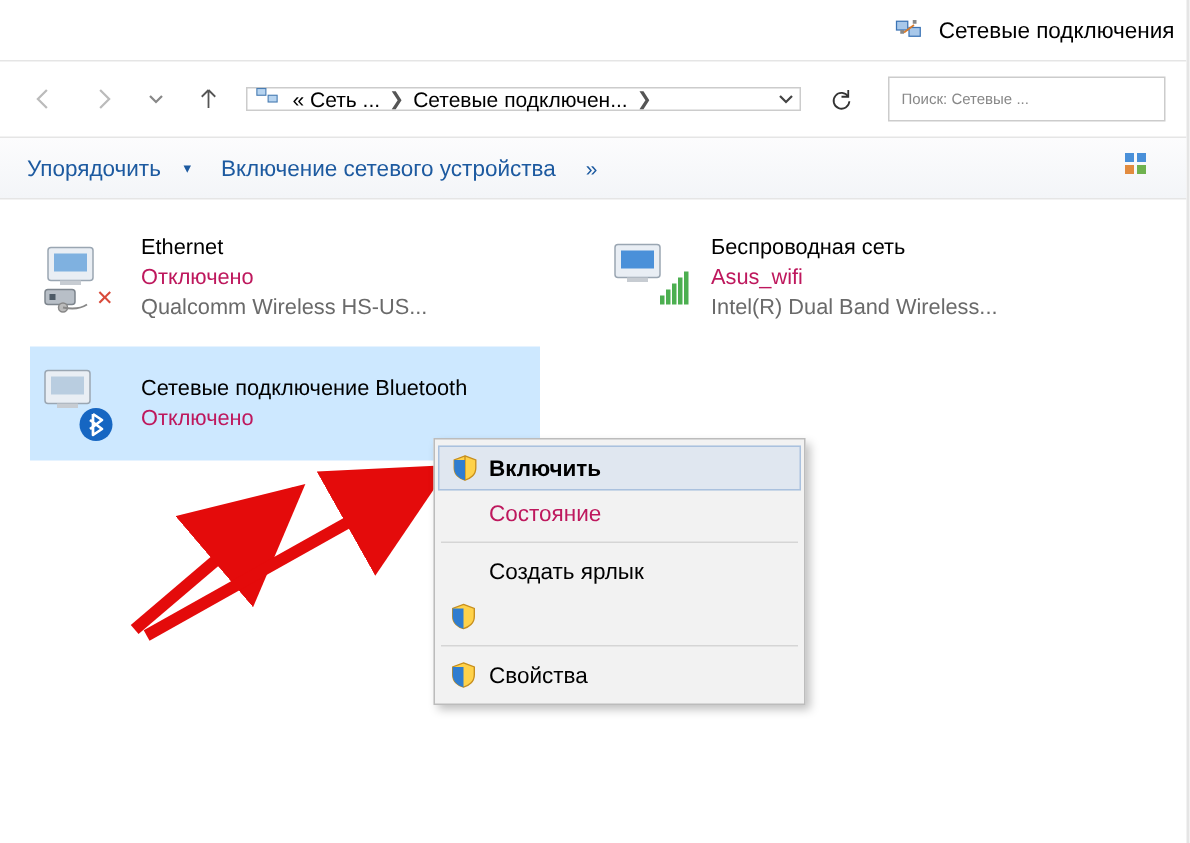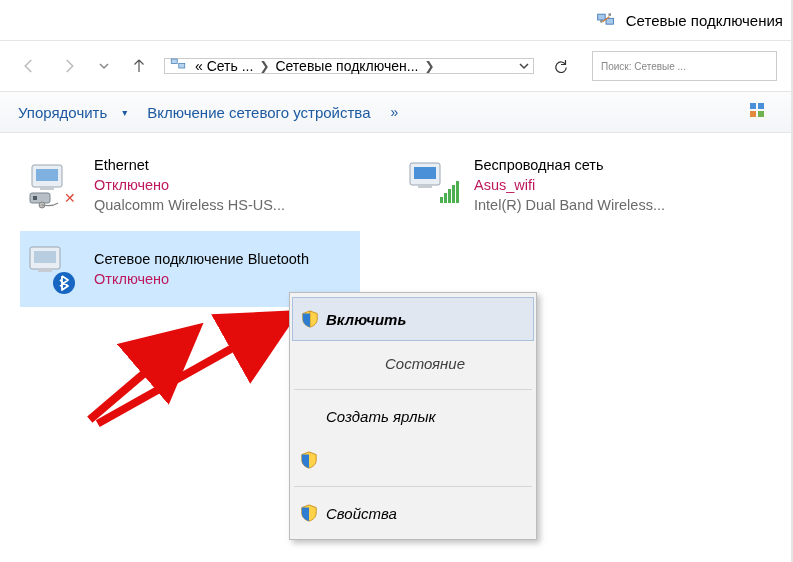--- a/index.html
+++ b/index.html
@@ -22,22 +22,22 @@
   .cmdbar .tiny { margin-left:auto; }
   .content { position: relative; padding: 14px 20px; display:flex; flex-wrap:wrap; gap: 8px 40px; align-content: flex-start;}
   .adapter { width: 340px; height: 76px; display:flex; align-items:center; padding: 4px 8px; gap: 14px; font-size:14.5px; line-height:1.4;}
   .adapter.selected { background:#cde8ff; }
   .adapter .icon { flex:0 0 52px; height: 52px; display:flex; align-items:center; justify-content:center;}
   .adapter .txt { flex:1; min-width:0; color:#222;}
   .adapter .txt .l1 { color:#000; }
   .adapter .txt .l2 { color:#be185d; }
   .adapter .txt .l3 { color:#6a6a6a; white-space:nowrap; overflow:hidden; text-overflow:ellipsis; max-width:200px;}
   .ctxmenu { position:absolute; left: 289px; top: 292px; width: 248px; background:#f2f2f2; border:1px solid #bcbcbc; box-shadow: 3px 3px 6px rgba(0,0,0,.25); padding: 4px 2px; font-size:15px; z-index:10;}
-  .ctxmenu .mi { height: 44px; display:flex; align-items:center; padding: 0 10px 0 34px; position:relative; color:#000;font-style:italic;}
-  .ctxmenu .mi.disabled { color:#404040;justify-content:center; }
+  .ctxmenu .mi { height: 30px; display:flex; align-items:center; padding: 0 10px 0 34px; position:relative; color:#000;}
+  .ctxmenu .mi.disabled { color:#be185d; }
   .ctxmenu .mi.hover { background:#e0e7f0; border:1px solid #aac1de; padding: 0 9px 0 33px; font-weight:600;}
   .ctxmenu .mi .shield { position:absolute; left:8px; width:18px; height:18px;}
   .ctxmenu .sep { height:1px; background:#d5d5d5; margin: 4px 2px; }
   .arrows-layer { position:absolute; left:0; top:0; width:100%; height:100%; pointer-events:none; z-index:9;}
 </style>
 </head>
 <body>
 
 <div class="titlebar">
   <span class="icon">
@@ -168,21 +168,21 @@
     <div class="icon">
       <svg width="52" height="52" viewBox="0 0 52 52">
         <rect x="2" y="4" width="30" height="22" rx="2" fill="#e9eef4" stroke="#9aa6b2"></rect>
         <rect x="6" y="8" width="22" height="12" fill="#b9cde0"></rect>
         <rect x="10" y="26" width="14" height="3" fill="#c7ccd2"></rect>
         <circle cx="36" cy="40" r="11" fill="#1666c2"></circle>
         <path d="M34 33 V47 L40 43 L32 37 M34 33 L40 37 L32 43" fill="none" stroke="#fff" stroke-width="1.8" stroke-linejoin="round"></path>
       </svg>
     </div>
     <div class="txt">
-      <div class="l1">Сетевое подключение Bluetooth</div>
+      <div class="l1">Сетевые подключение Bluetooth</div>
       <div class="l2">Отключено</div>
     </div>
   </div>
 </div>
 
 <div class="ctxmenu">
   <div class="mi hover">
     <span class="shield">
       <svg viewBox="0 0 20 20" width="18" height="18">
           <path d="M10 1 L18 4 V10 C18 15 14 18 10 19 C6 18 2 15 2 10 V4 Z" fill="#ffd24a" stroke="#c78f1e"></path>

